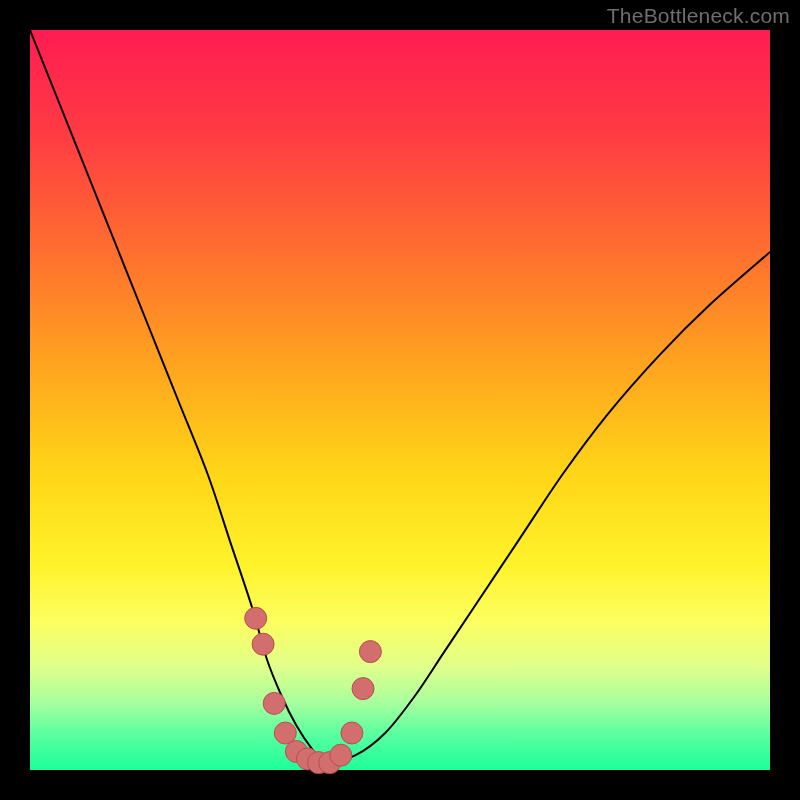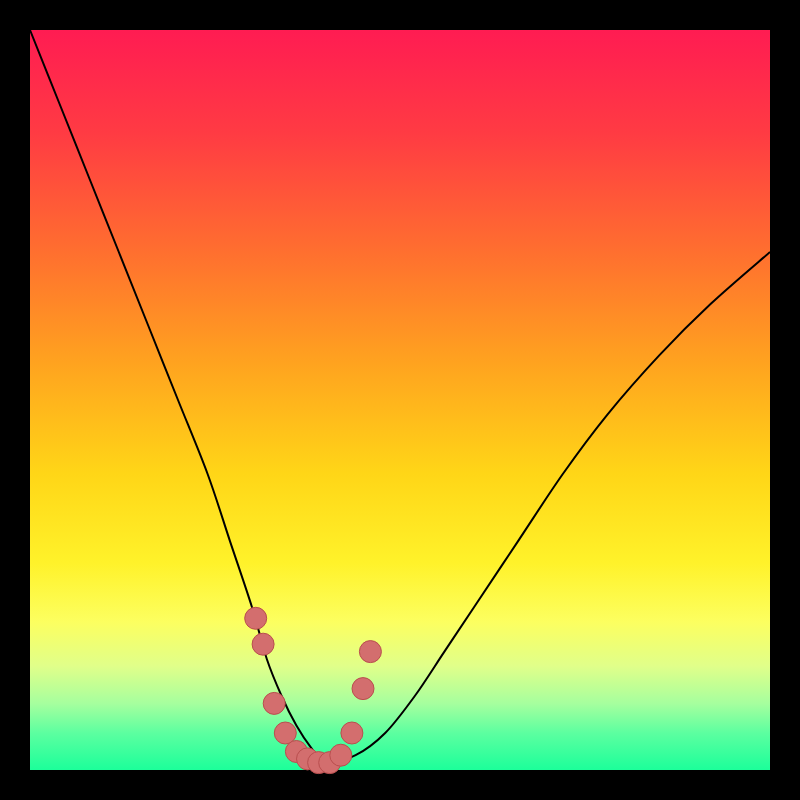--- a/index.html
+++ b/index.html
@@ -41,20 +41,21 @@
     top: 0;
     width: 740px;
     height: 740px;
     overflow: visible;
   }
 </style>
 </head>
 <body>
 
 <div class="frame">
+  <div class="watermark">TheBottleneck.com</div>
 
   <div class="plot" id="plot" style="background: linear-gradient(rgb(255, 28, 82) 0%, rgb(255, 59, 67) 14%, rgb(255, 111, 47) 30%, rgb(255, 163, 31) 45%, rgb(255, 214, 23) 60%, rgb(255, 242, 42) 72%, rgb(252, 255, 96) 80%, rgb(224, 255, 138) 86%, rgb(166, 255, 158) 91%, rgb(92, 255, 160) 95%, rgb(28, 255, 154) 100%);">
     <svg class="curve" id="svg" viewBox="0 0 740 740" preserveAspectRatio="none">
       <path id="curvePath" fill="none" stroke-width="2" d="M 0 0 C 4.933333333333334 12.333333333333334, 19.733333333333334 49.33333333333333, 29.6 74 C 39.46666666666667 98.66666666666667, 49.333333333333336 123.33333333333333, 59.2 148 C 69.06666666666666 172.66666666666666, 78.93333333333334 197.33333333333334, 88.8 222 C 98.66666666666666 246.66666666666666, 108.53333333333333 271.3333333333333, 118.4 296 C 128.26666666666668 320.6666666666667, 138.13333333333333 345.3333333333333, 148 370 C 157.86666666666667 394.6666666666667, 168.96666666666667 420.56666666666666, 177.6 444 C 186.23333333333332 467.43333333333334, 192.4 488.40000000000003, 199.8 510.6 C 207.20000000000002 532.8000000000001, 215.83333333333334 557.4666666666667, 222 577.2 C 228.16666666666666 596.9333333333334, 231.86666666666667 614.2, 236.8 629 C 241.73333333333335 643.8, 246.66666666666669 654.9, 251.60000000000002 666 C 256.53333333333336 677.1, 261.46666666666664 686.9666666666667, 266.4 695.6 C 271.3333333333333 704.2333333333333, 276.26666666666665 711.6333333333333, 281.2 717.8 C 286.1333333333333 723.9666666666666, 288.6 731.3666666666667, 296 732.6 C 303.4 733.8333333333334, 315.73333333333335 730.1333333333334, 325.6 725.2 C 335.4666666666667 720.2666666666667, 345.3333333333333 712.8666666666667, 355.2 703 C 365.06666666666666 693.1333333333333, 374.93333333333334 679.5666666666666, 384.8 666 C 394.6666666666667 652.4333333333334, 404.53333333333336 636.4, 414.40000000000003 621.6 C 424.2666666666667 606.8000000000001, 431.6666666666667 595.7, 444 577.2 C 456.3333333333333 558.7, 473.6 532.8000000000001, 488.40000000000003 510.6 C 503.20000000000005 488.40000000000003, 518 464.9666666666667, 532.8 444 C 547.5999999999999 423.0333333333333, 561.1666666666667 404.53333333333336, 577.2 384.8 C 593.2333333333333 365.06666666666666, 611.7333333333333 344.09999999999997, 629 325.59999999999997 C 646.2666666666667 307.09999999999997, 662.3000000000001 291.06666666666666, 680.8000000000001 273.8 C 699.3000000000001 256.53333333333336, 730.1333333333333 230.63333333333333, 740 222" stroke="#000000"></path>
       <g id="markers">
           <circle cx="225.7" cy="588.3" r="11" fill="#d36e6e" stroke="#b94e4e" stroke-width="1"></circle>
           <circle cx="233.1" cy="614.2" r="11" fill="#d36e6e" stroke="#b94e4e" stroke-width="1"></circle>
           <circle cx="244.20000000000002" cy="673.4" r="11" fill="#d36e6e" stroke="#b94e4e" stroke-width="1"></circle>
           <circle cx="255.29999999999998" cy="703" r="11" fill="#d36e6e" stroke="#b94e4e" stroke-width="1"></circle>
           <circle cx="266.4" cy="721.5" r="11" fill="#d36e6e" stroke="#b94e4e" stroke-width="1"></circle>

